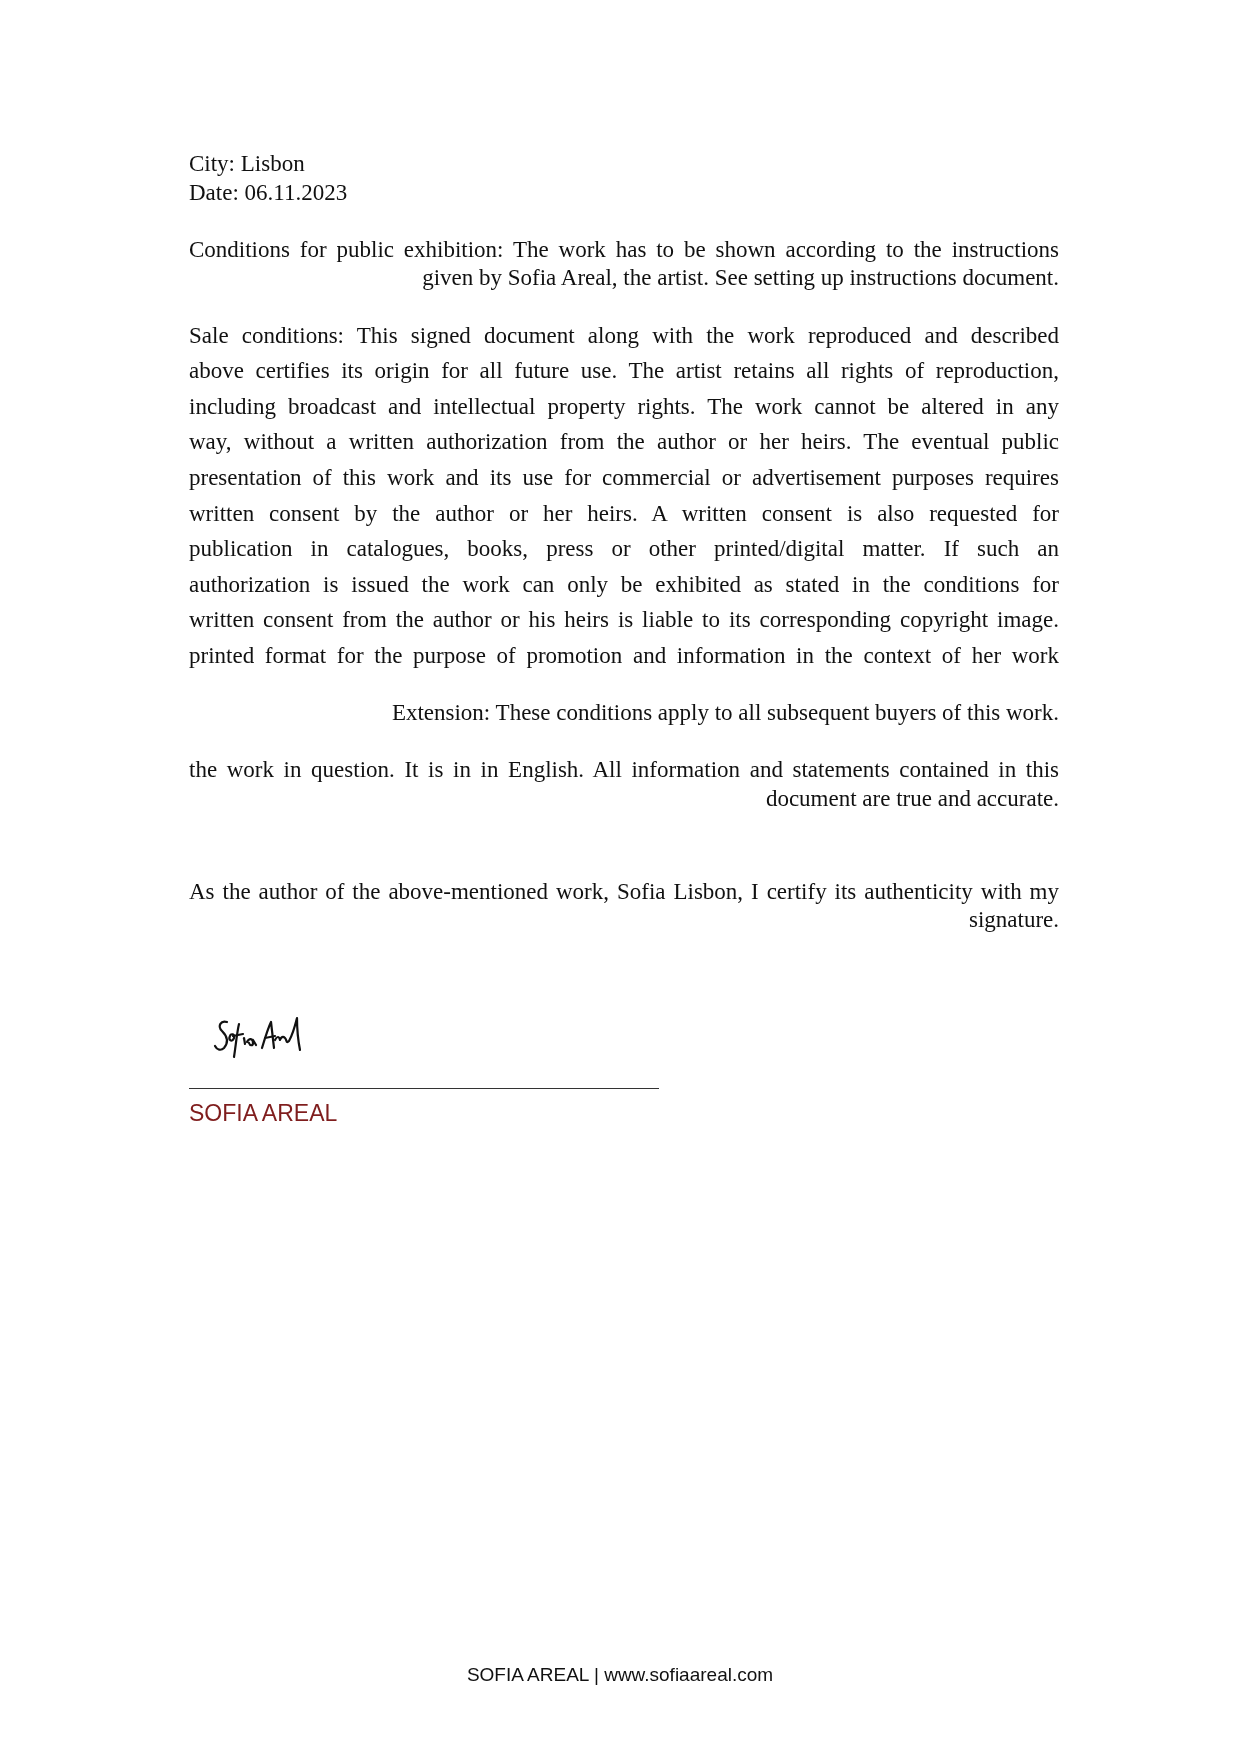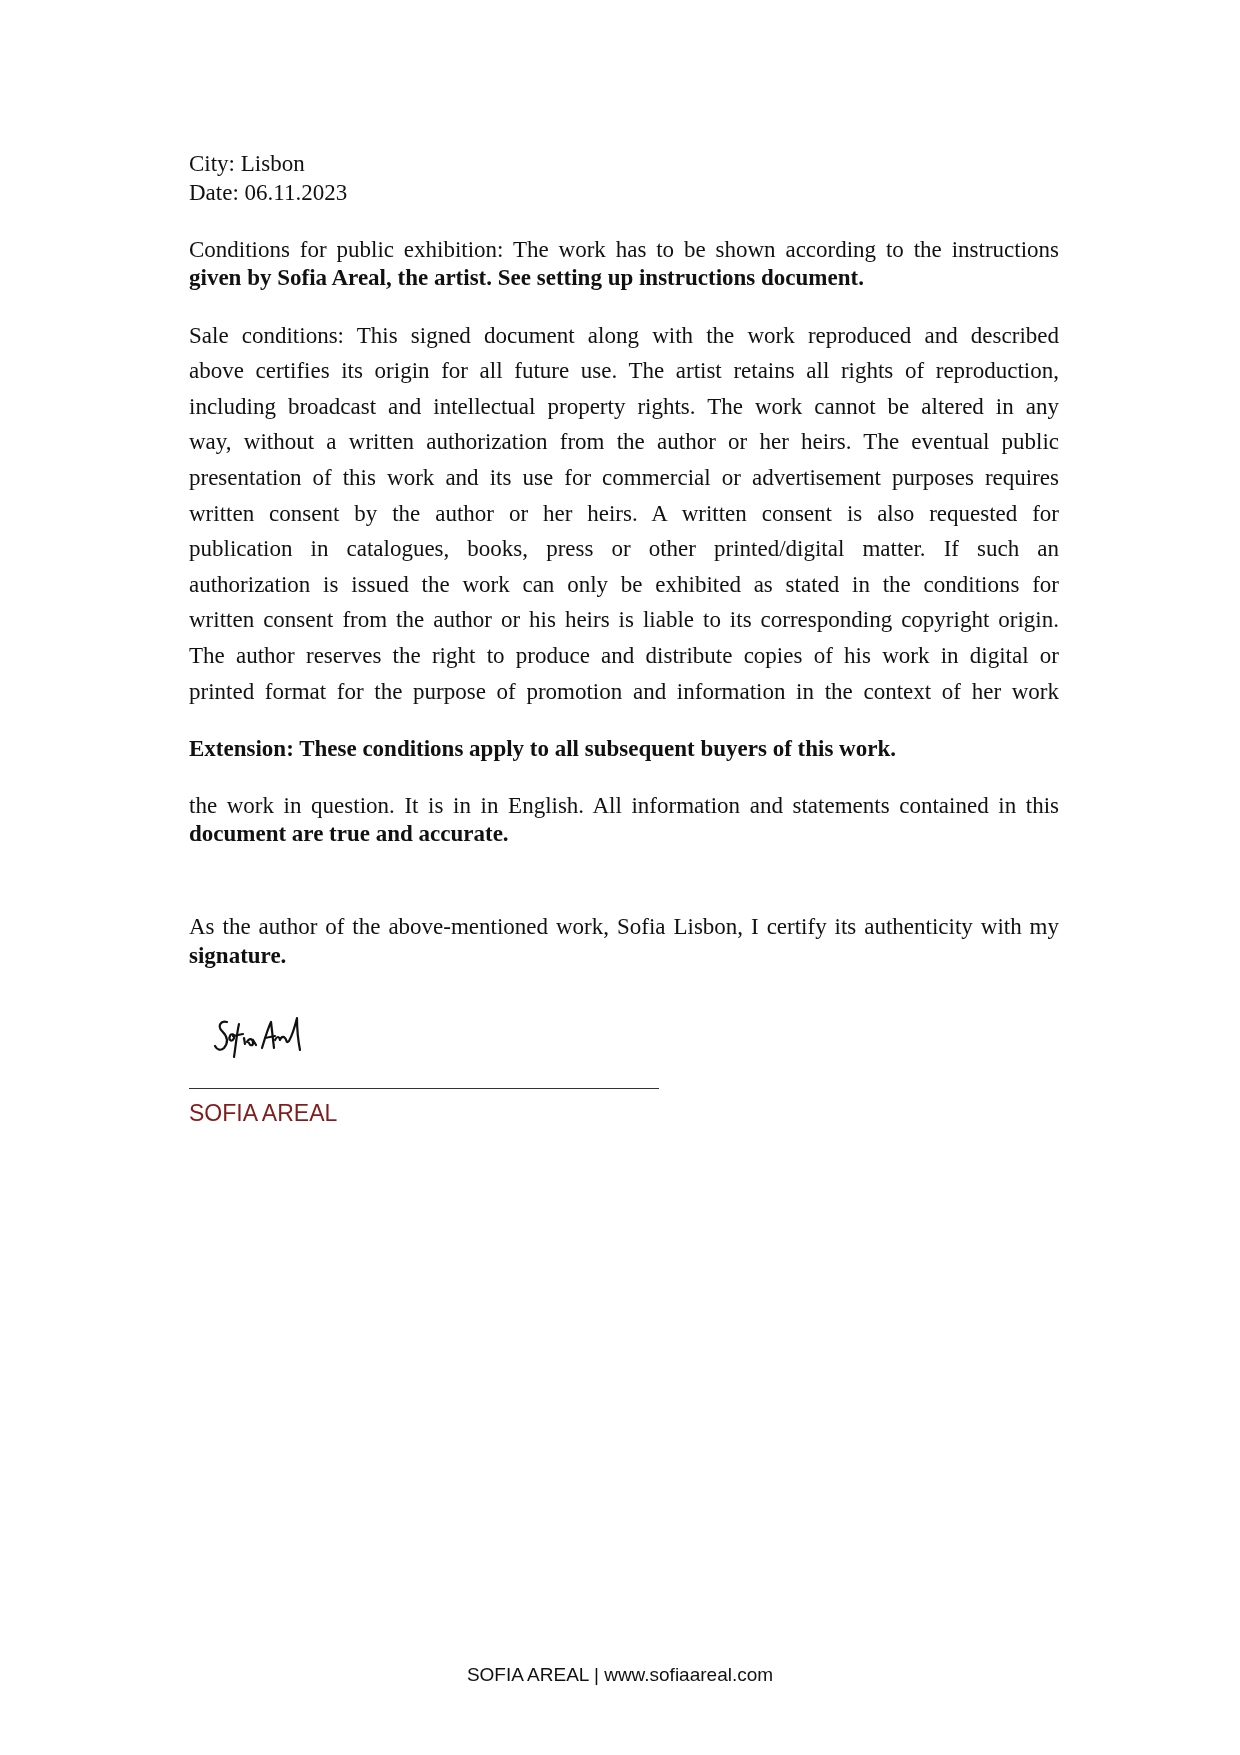--- a/index.html
+++ b/index.html
@@ -40,22 +40,21 @@
     }
     .justify-line {
       display: block;
       text-align: justify;
       text-align-last: justify;
       white-space: normal;
       margin-top: 7px;
     }
     .left-line {
       display: block;
-      text-align: left;
-      font-weight: bold;
+      text-align: right;
     }
     .gap-large {
       height: 28.6px;
     }
     .signature-block {
       position: absolute;
       left: 189px;
       top: 1010px;
       width: 470px;
     }
@@ -113,22 +112,21 @@
 
     <div class="para">
       <span class="justify-line">Sale conditions: This signed document along with the work reproduced and described</span>
       <span class="justify-line">above certifies its origin for all future use. The artist retains all rights of reproduction,</span>
       <span class="justify-line">including broadcast and intellectual property rights. The work cannot be altered in any</span>
       <span class="justify-line">way, without a written authorization from the author or her heirs. The eventual public</span>
       <span class="justify-line">presentation of this work and its use for commercial or advertisement purposes requires</span>
       <span class="justify-line">written consent by the author or her heirs. A written consent is also requested for</span>
       <span class="justify-line">publication in catalogues, books, press or other printed/digital matter.  If such an</span>
       <span class="justify-line">authorization is issued the work can only be exhibited as stated in the conditions for</span>
-      <span class="justify-line">written consent from the author or his heirs is liable to its corresponding copyright origin.</span>
-      <span class="justify-line">The author reserves the right to produce and distribute copies of his work in digital or</span>
+      <span class="justify-line">written consent from the author or his heirs is liable to its corresponding copyright image.</span>
       <span class="justify-line">printed format for the purpose of promotion and information in the context of her work</span>
     </div>
 
     <div class="para">
       <span class="left-line">Extension: These conditions apply to all subsequent buyers of this work.</span>
     </div>
 
     <div class="para">
       <span class="justify-line">the work in question. It is in in English. All information and statements contained in this</span>
       <span class="left-line">document are true and accurate.</span>

